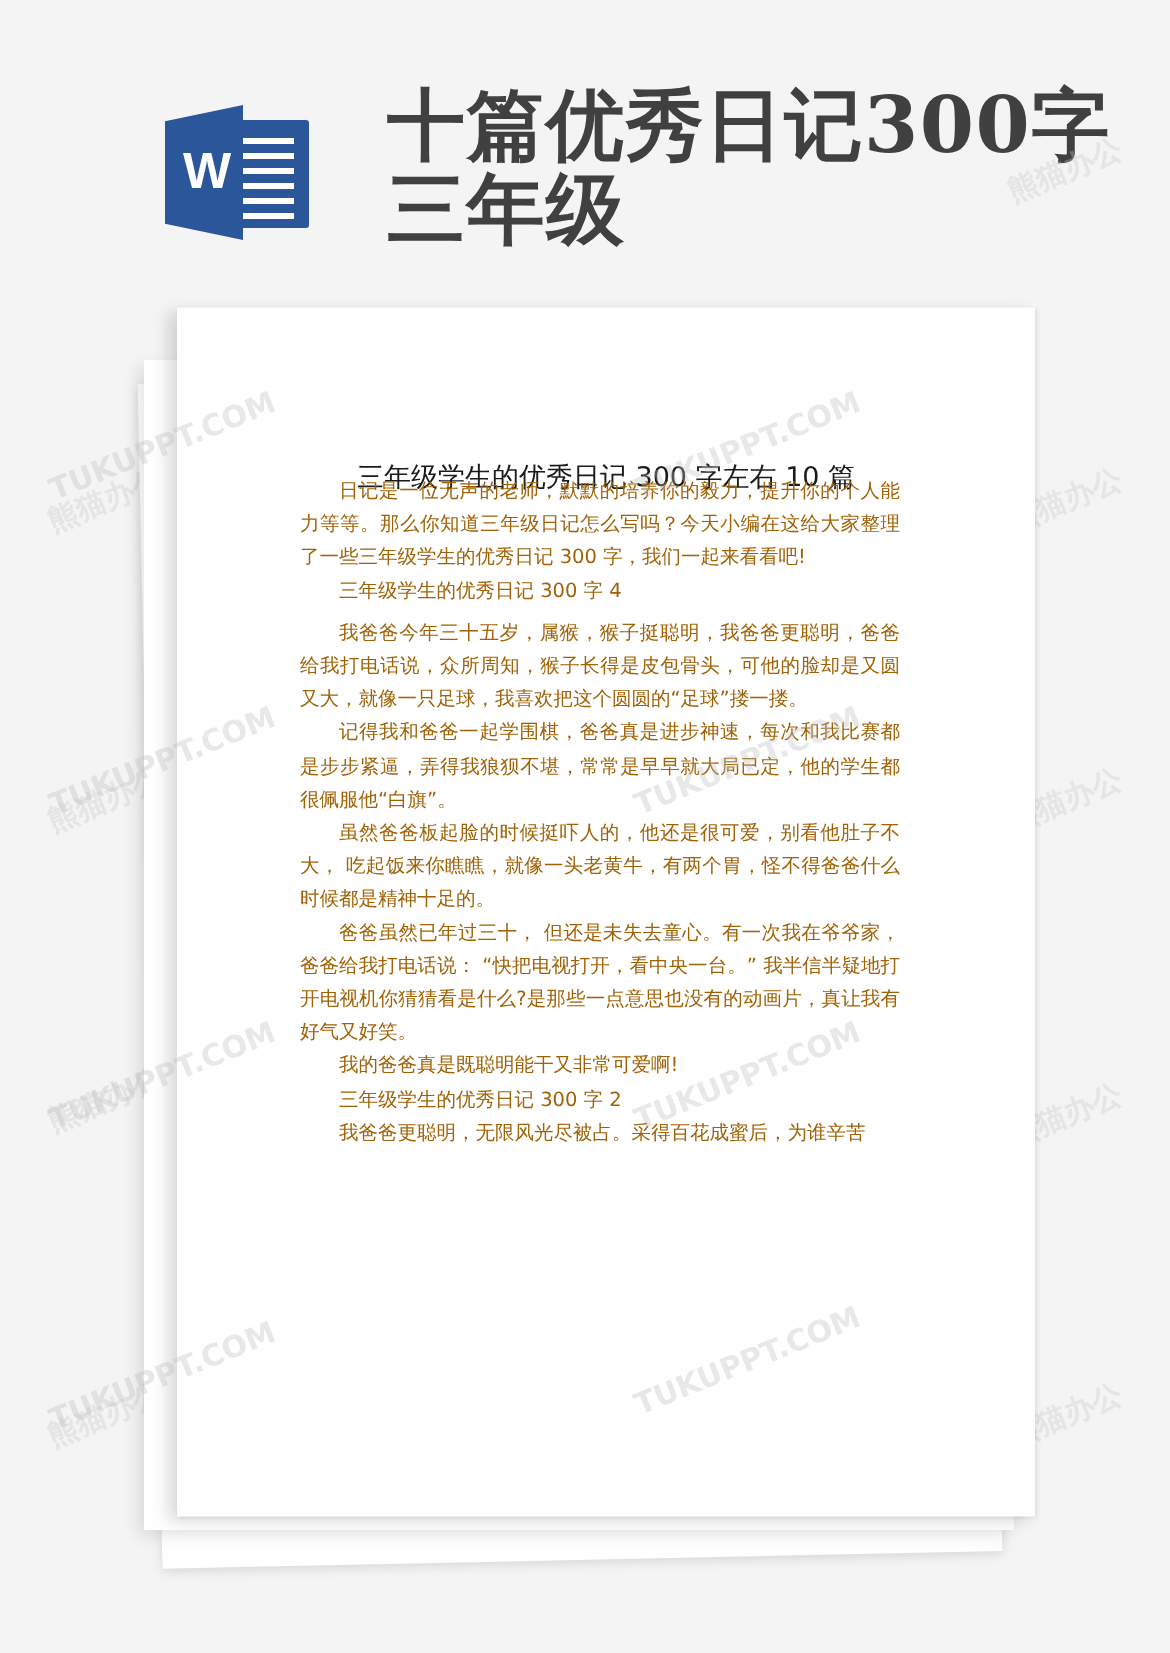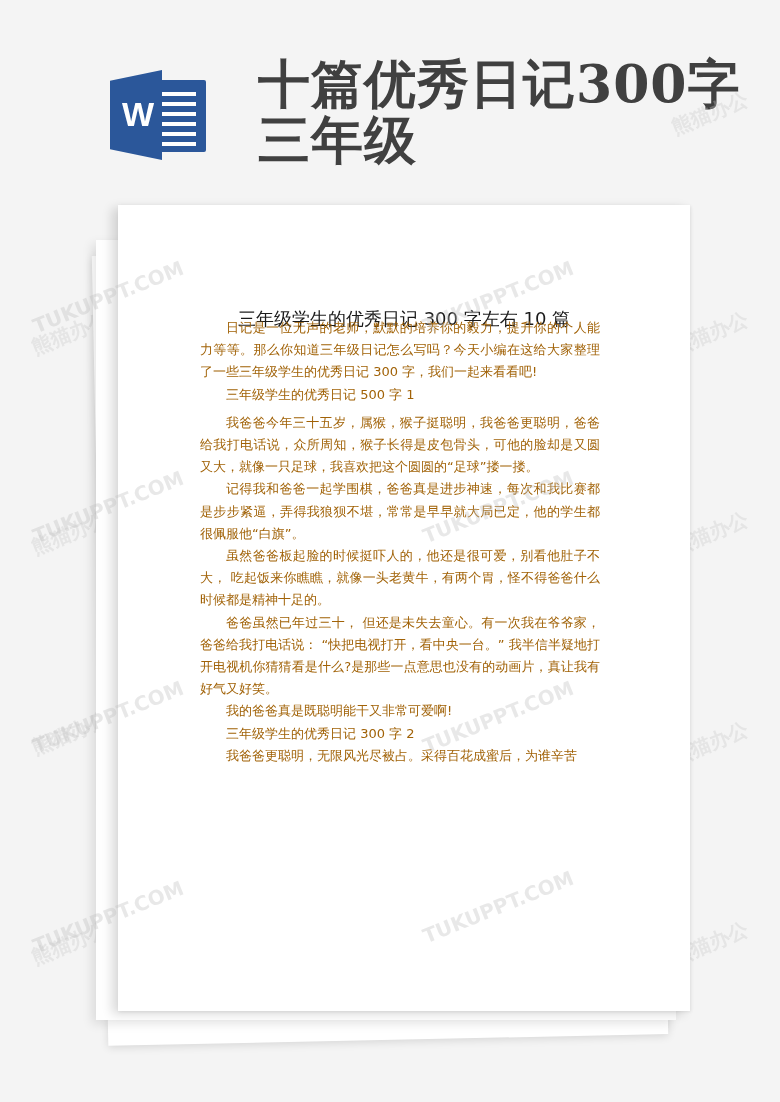--- a/index.html
+++ b/index.html
@@ -162,21 +162,21 @@
 <div class="wm" style="left:30px; top:930px;">熊猫办公</div>
 <div class="wm" style="left:670px; top:930px;">熊猫办公</div>
 
 <div class="page-back2"></div>
 <div class="page-back1"></div>
 
 <div class="page">
   <div class="doc-title">三年级学生的优秀日记 300 字左右 10 篇</div>
   <div class="doc-body">
     <p>日记是一位无声的老师，默默的培养你的毅力，提升你的个人能力等等。那么你知道三年级日记怎么写吗？今天小编在这给大家整理了一些三年级学生的优秀日记 300 字，我们一起来看看吧!</p>
-    <p class="sub">三年级学生的优秀日记 500 字 1</p>
+    <p class="sub">三年级学生的优秀日记 300 字 4</p>
     <p class="gap">我爸爸今年三十五岁，属猴，猴子挺聪明，我爸爸更聪明，爸爸给我打电话说，众所周知，猴子长得是皮包骨头，可他的脸却是又圆又大，就像一只足球，我喜欢把这个圆圆的“足球”搂一搂。</p>
     <p>记得我和爸爸一起学围棋，爸爸真是进步神速，每次和我比赛都是步步紧逼，弄得我狼狈不堪，常常是早早就大局已定，他的学生都很佩服他“白旗”。</p>
     <p>虽然爸爸板起脸的时候挺吓人的，他还是很可爱，别看他肚子不大， 吃起饭来你瞧瞧，就像一头老黄牛，有两个胃，怪不得爸爸什么时候都是精神十足的。</p>
     <p>爸爸虽然已年过三十， 但还是未失去童心。有一次我在爷爷家，爸爸给我打电话说：  “快把电视打开，看中央一台。” 我半信半疑地打开电视机你猜猜看是什么?是那些一点意思也没有的动画片，真让我有好气又好笑。</p>
     <p class="sub">我的爸爸真是既聪明能干又非常可爱啊!</p>
     <p class="sub">三年级学生的优秀日记 300 字 2</p>
     <p class="sub">我爸爸更聪明，无限风光尽被占。采得百花成蜜后，为谁辛苦</p>
   </div>
   <div class="wm" style="left:-90px; top:80px; color:rgba(190,190,190,0.35);">TUKUPPT.COM</div>
   <div class="wm" style="left:300px; top:80px; color:rgba(190,190,190,0.35);">TUKUPPT.COM</div>

